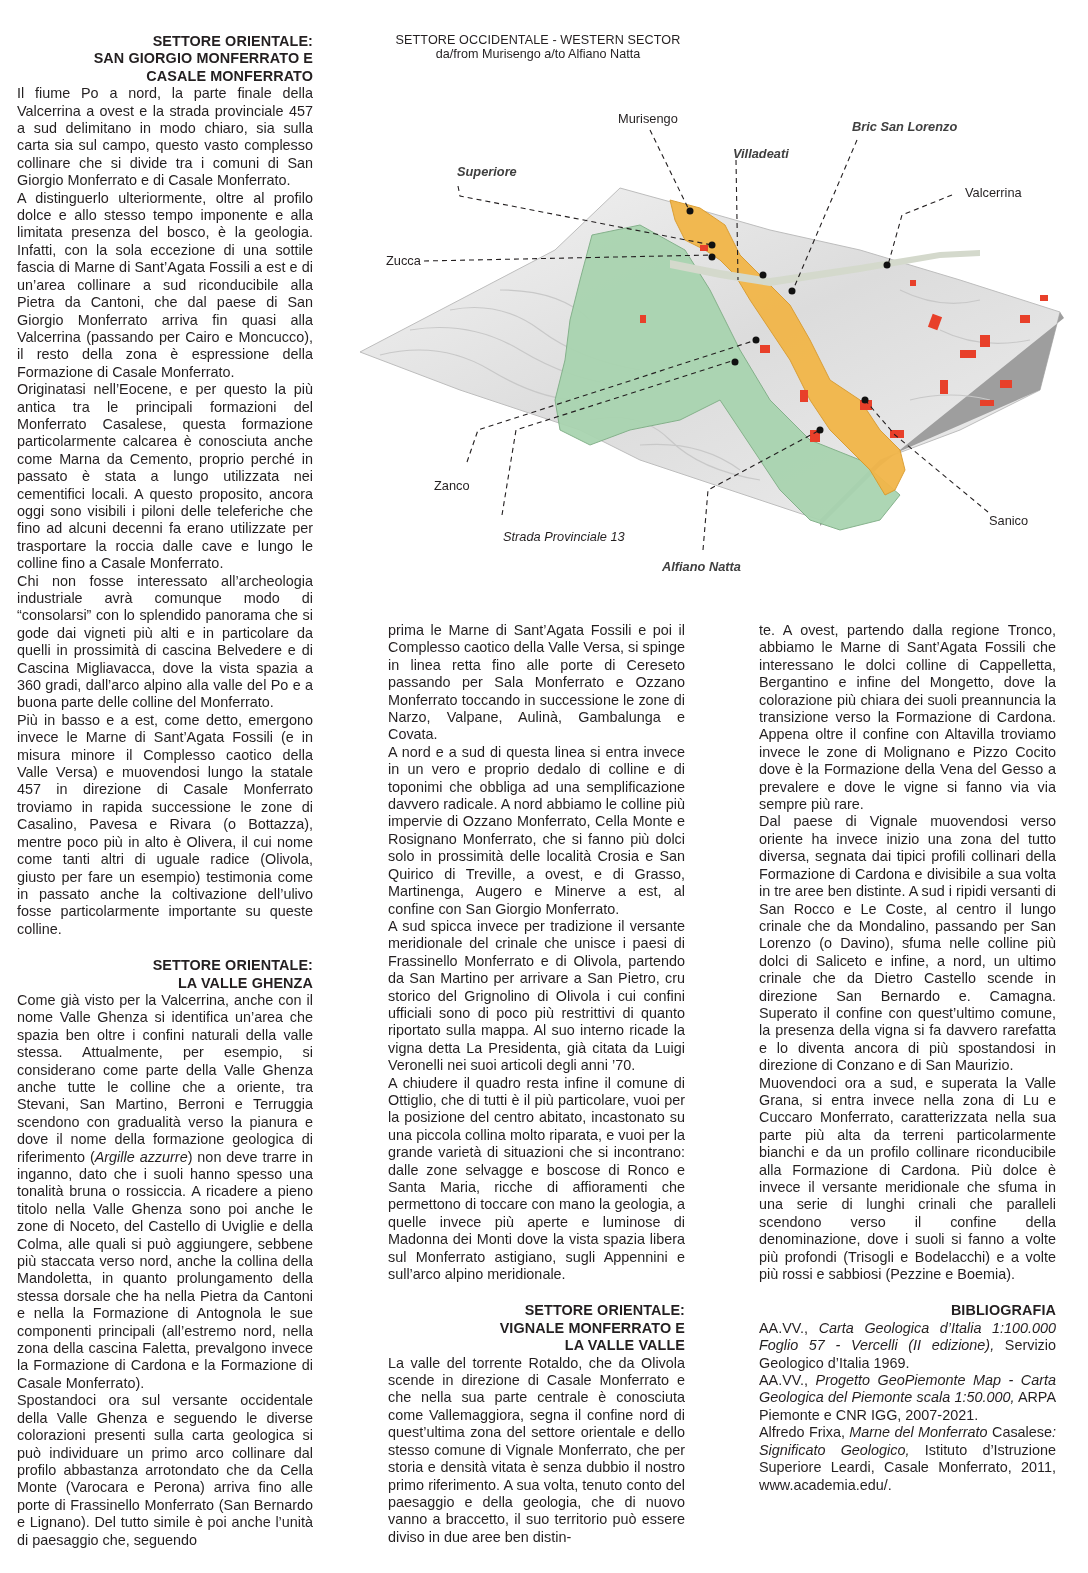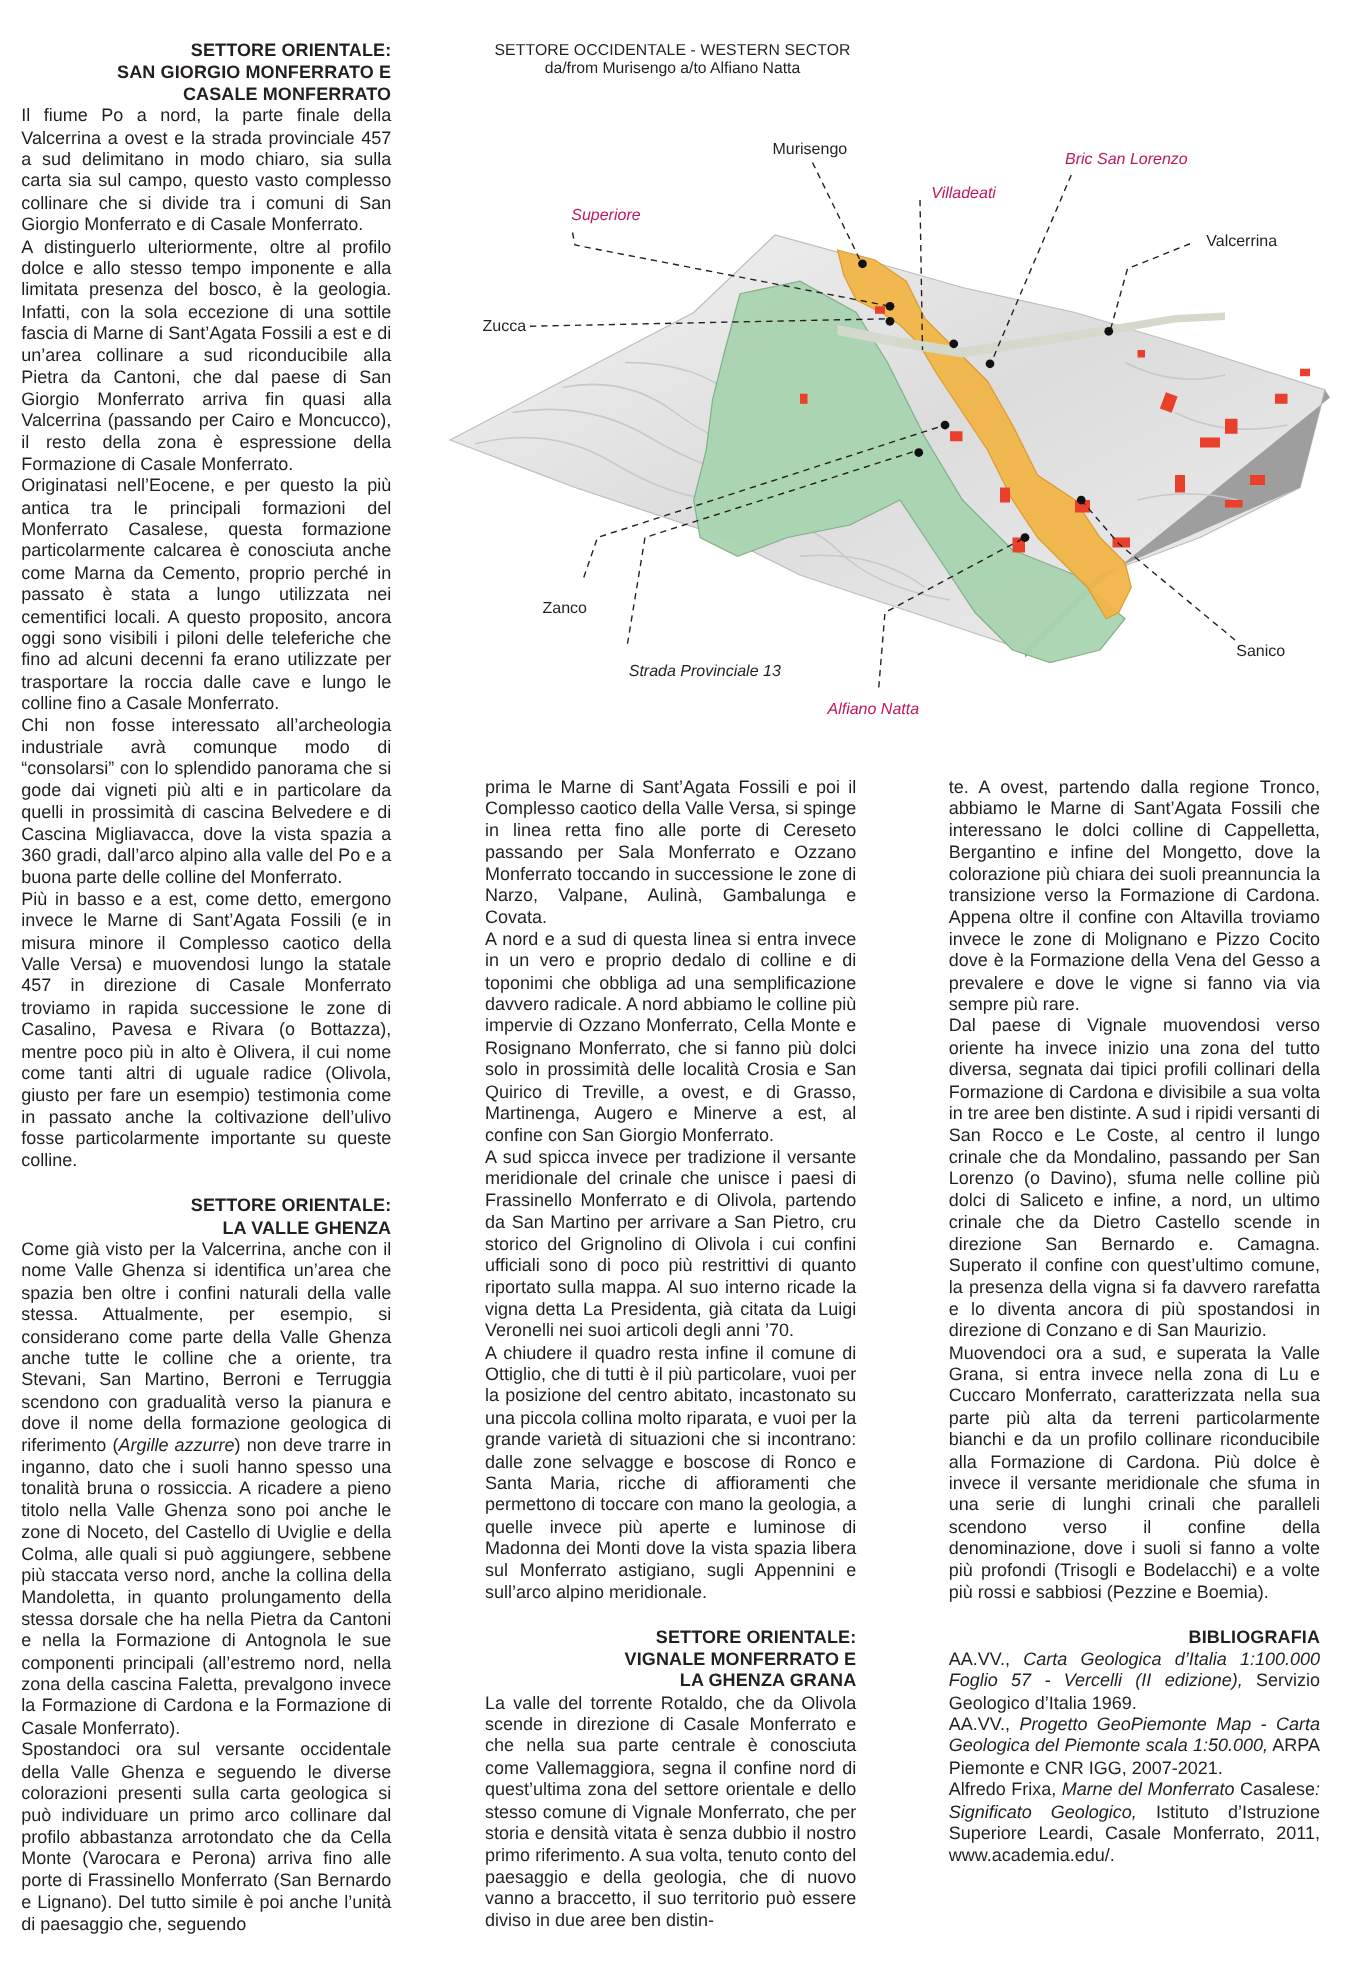--- a/index.html
+++ b/index.html
@@ -19,21 +19,21 @@
   .gap2 { height: 19px; }
   em { font-style: italic; }
 
   .map-title { position: absolute; left: 340px; top: 33px; width: 396px; text-align: center; }
   .map-title .t1 { font-size: 12.6px; line-height: 14px; letter-spacing: 0.1px; }
   .map-title .t2 { font-size: 12.6px; line-height: 14px; }
 
   .map { position: absolute; left: 340px; top: 100px; width: 748px; height: 500px; }
   .map svg { position: absolute; left: 0; top: 0; }
   .lbl { position: absolute; font-size: 12.8px; line-height: 14px; white-space: nowrap; }
-  .lbl.red { color: #be185d; font-style: italic; }
+  .lbl.red { color: #404040; font-style: italic; font-weight: bold; }
   .lbl.it { font-style: italic; }
 </style>
 </head>
 <body>
 
 <div class="col col-left">
   <h2 class="sec">
     <span>SETTORE ORIENTALE:</span><br>
     <span>SAN GIORGIO MONFERRATO E</span><br>
     <span>CASALE MONFERRATO</span>
@@ -130,40 +130,40 @@
       <circle cx="547" cy="165" r="3.5"></circle>
       <circle cx="416" cy="240" r="3.5"></circle>
       <circle cx="395" cy="262" r="3.5"></circle>
       <circle cx="480" cy="330" r="3.5"></circle>
       <circle cx="525" cy="300" r="3.5"></circle>
     </g>
   </svg>
 
   <div class="lbl" style="left:278px; top:12px;">Murisengo</div>
   <div class="lbl red" style="left:512px; top:20px;">Bric San Lorenzo</div>
-  <div class="lbl red" style="left:393px; top:47px;margin-left:12px;">Villadeati</div>
+  <div class="lbl red" style="left:393px; top:47px;">Villadeati</div>
   <div class="lbl red" style="left:117px; top:65px;">Superiore</div>
   <div class="lbl" style="left:625px; top:86px;">Valcerrina</div>
   <div class="lbl" style="left:46px; top:154px;">Zucca</div>
   <div class="lbl" style="left:94px; top:379px;">Zanco</div>
   <div class="lbl it" style="left:163px; top:414px;margin-top:16px;">Strada Provinciale 13</div>
   <div class="lbl" style="left:649px; top:414px;">Sanico</div>
   <div class="lbl red" style="left:322px; top:460px;">Alfiano Natta</div>
 </div>
 
 <div class="col col-mid">
   <p>prima le Marne di Sant’Agata Fossili e poi il Complesso caotico della Valle Versa, si spinge in linea retta fino alle porte di Cereseto passando per Sala Monferrato e Ozzano Monferrato toccando in successione le zone di Narzo, Valpane, Aulinà, Gambalunga e Covata.</p>
   <p>A nord e a sud di questa linea si entra invece in un vero e proprio dedalo di colline e di toponimi che obbliga ad una semplificazione davvero radicale. A nord abbiamo le colline più impervie di Ozzano Monferrato, Cella Monte e Rosignano Monferrato, che si fanno più dolci solo in prossimità delle località Crosia e San Quirico di Treville, a ovest, e di Grasso, Martinenga, Augero e Minerve a est, al confine con San Giorgio Monferrato.</p>
   <p>A sud spicca invece per tradizione il versante meridionale del crinale che unisce i paesi di Frassinello Monferrato e di Olivola, partendo da San Martino per arrivare a San Pietro, cru storico del Grignolino di Olivola i cui confini ufficiali sono di poco più restrittivi di quanto riportato sulla mappa. Al suo interno ricade la vigna detta La Presidenta, già citata da Luigi Veronelli nei suoi articoli degli anni ’70.</p>
   <p>A chiudere il quadro resta infine il comune di Ottiglio, che di tutti è il più particolare, vuoi per la posizione del centro abitato, incastonato su una piccola collina molto riparata, e vuoi per la grande varietà di situazioni che si incontrano: dalle zone selvagge e boscose di Ronco e Santa Maria, ricche di affioramenti che permettono di toccare con mano la geologia, a quelle invece più aperte e luminose di Madonna dei Monti dove la vista spazia libera sul Monferrato astigiano, sugli Appennini e sull’arco alpino meridionale.</p>
   <div class="gap2"></div>
   <h2 class="sec">
     <span>SETTORE ORIENTALE:</span><br>
     <span>VIGNALE MONFERRATO E</span><br>
-    <span>LA GHENZA GRANA</span>
+    <span>LA VALLE VALLE</span>
   </h2>
   <p>La valle del torrente Rotaldo, che da Olivola scende in direzione di Casale Monferrato e che nella sua parte centrale è conosciuta come Vallemaggiora, segna il confine nord di quest’ultima zona del settore orientale e dello stesso comune di Vignale Monferrato, che per storia e densità vitata è senza dubbio il nostro primo riferimento. A sua volta, tenuto conto del paesaggio e della geologia, che di nuovo vanno a braccetto, il suo territorio può essere diviso in due aree ben distin-</p>
 </div>
 
 <div class="col col-right">
   <p>te. A ovest, partendo dalla regione Tronco, abbiamo le Marne di Sant’Agata Fossili che interessano le dolci colline di Cappelletta, Bergantino e infine del Mongetto, dove la colorazione più chiara dei suoli preannuncia la transizione verso la Formazione di Cardona. Appena oltre il confine con Altavilla troviamo invece le zone di Molignano e Pizzo Cocito dove è la Formazione della Vena del Gesso a prevalere e dove le vigne si fanno via via  sempre più rare.</p>
   <p>Dal paese di Vignale muovendosi verso oriente ha invece inizio una zona del tutto diversa, segnata dai tipici profili collinari della Formazione di Cardona e divisibile a sua volta in tre aree ben distinte. A sud i ripidi versanti di San Rocco e Le Coste, al centro il lungo crinale che da Mondalino, passando per San Lorenzo (o Davino), sfuma nelle colline più dolci di Saliceto e infine, a nord, un ultimo crinale che da Dietro Castello scende in direzione San Bernardo e. Camagna. Superato il confine con quest’ultimo comune, la presenza della vigna si fa davvero rarefatta e lo diventa ancora di più spostandosi in direzione di Conzano e di San Maurizio.</p>
   <p>Muovendoci ora a sud, e superata la Valle Grana, si entra invece nella zona di Lu e Cuccaro Monferrato, caratterizzata nella sua parte più alta da terreni particolarmente bianchi e da un profilo collinare riconducibile alla Formazione di Cardona. Più dolce è invece il versante meridionale che sfuma in una serie di lunghi crinali che paralleli scendono verso il confine della denominazione, dove i suoli si fanno a volte più profondi (Trisogli e Bodelacchi) e a volte più rossi e sabbiosi (Pezzine e Boemia).</p>
   <div class="gap2"></div>
   <h2 class="sec">BIBLIOGRAFIA</h2>

